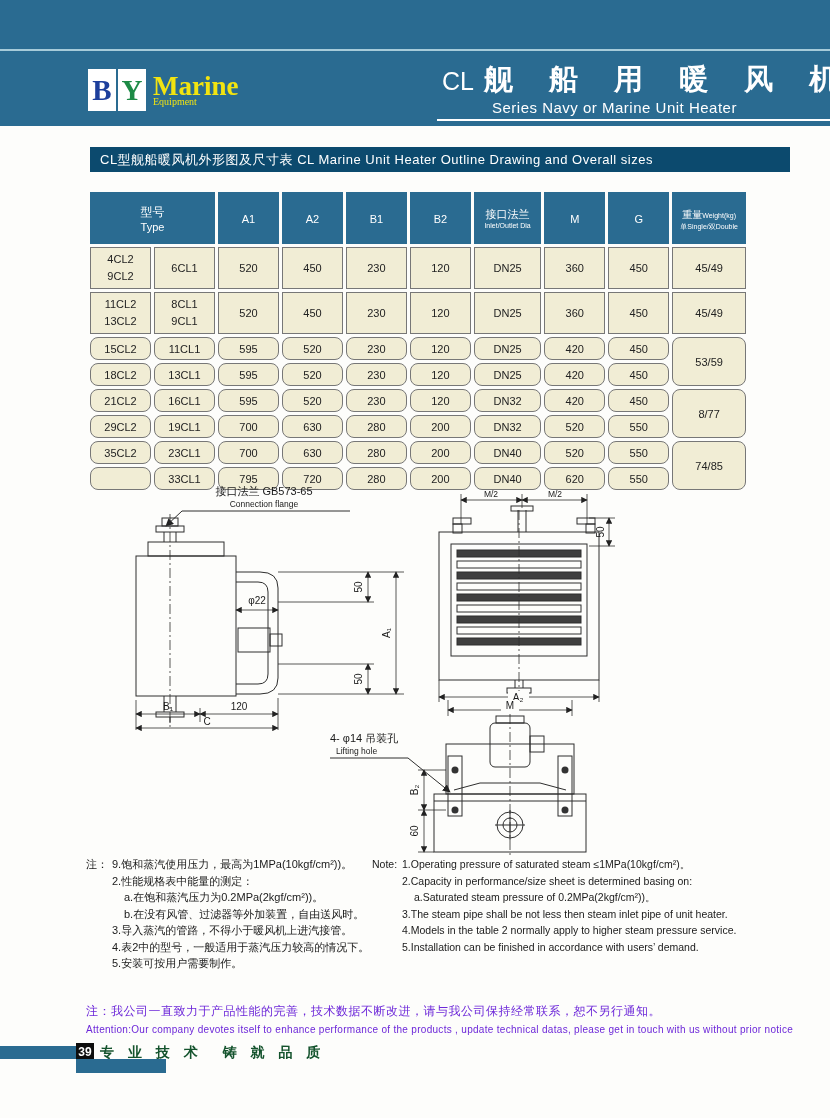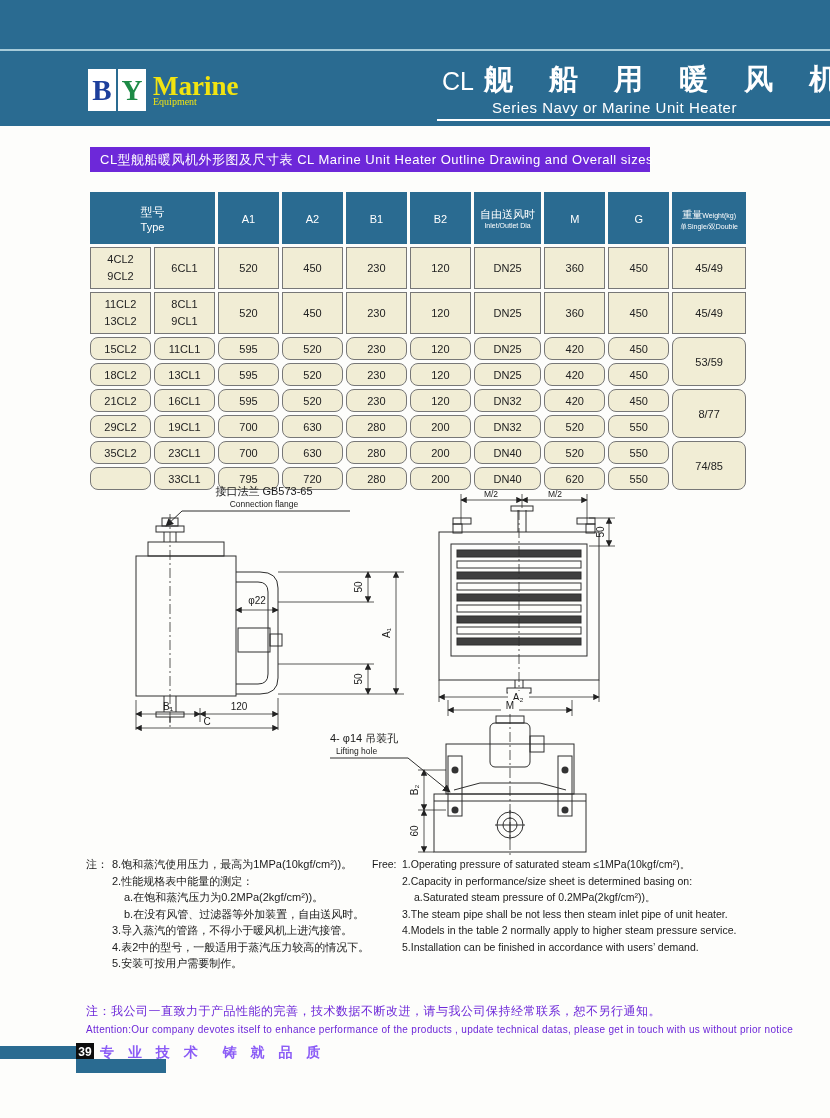--- a/index.html
+++ b/index.html
@@ -15,21 +15,21 @@
   .logo-marine{color:#f2e410;font-family:"Liberation Serif",serif;font-weight:bold;font-size:27px;line-height:25px;}
   .logo-equipment{color:#f2e410;font-size:10px;margin-top:-3px;font-family:"Liberation Serif",serif;}
   .title-block{position:absolute;left:442px;top:62px;width:385px;color:#fff;}
   .title-row{display:flex;align-items:flex-end;}
   .model{font-size:25px;line-height:30px;}
   .title-cn{font-size:29px;font-weight:bold;letter-spacing:14px;margin-left:10px;white-space:nowrap;line-height:34px;}
   .title-en{font-size:15px;margin-left:50px;margin-top:3px;letter-spacing:0.5px;white-space:nowrap;}
   .title-underline{position:absolute;left:437px;top:119px;width:393px;height:2px;background:#fff;}
 
   
-  .table-caption{position:absolute;left:90px;top:147px;width:560px;height:25px;background:#6d28d9;color:#fff;font-size:13px;line-height:25px;padding-left:10px;box-sizing:border-box;letter-spacing:0.5px;white-space:nowrap;}
+  .table-caption{position:absolute;left:90px;top:147px;width:700px;height:25px;background:#0c4a6e;color:#fff;font-size:13px;line-height:25px;padding-left:10px;box-sizing:border-box;letter-spacing:0.5px;white-space:nowrap;}
 
   
   .size-table-wrap{position:absolute;left:87px;top:189px;width:662px;}
   table{width:100%;border-collapse:separate;border-spacing:3px;table-layout:fixed;}
   th{background:#2a6b91;color:#fff;font-weight:normal;padding:1px 0;vertical-align:middle;text-align:center;}
   thead tr{height:52px;}
   .h-cn{font-size:12px;}
   .h-en{font-size:11px;}
   .h-cn2{font-size:11px;}
   .h-en2{font-size:7px;}
@@ -64,21 +64,21 @@
   .notes-en .nl.sub{padding-left:42px;}
 
   
   .attention{position:absolute;left:86px;top:1003px;color:#6d28d9;}
   .att-cn{font-size:12px;letter-spacing:0.5px;white-space:nowrap;}
   .att-en{font-size:10px;margin-top:4px;white-space:nowrap;letter-spacing:0.3px;}
 
   
   .footer-bar1{position:absolute;left:0;top:1046px;width:76px;height:13px;background:#2a6b91;}
   .page-num{position:absolute;left:76px;top:1043px;width:18px;height:18px;background:#0d0d0d;color:#fff;font-size:12px;font-weight:bold;text-align:center;line-height:18px;}
-  .slogan{position:absolute;left:100px;top:1044px;font-size:14px;font-weight:bold;color:#8b5cf6;letter-spacing:5px;white-space:nowrap;}
+  .slogan{position:absolute;left:100px;top:1044px;font-size:14px;font-weight:bold;color:#14532d;letter-spacing:5px;white-space:nowrap;}
   .slogan .s2{margin-left:20px;}
   .footer-bar2{position:absolute;left:76px;top:1059px;width:90px;height:14px;background:#2a6b91;}
 </style>
 </head>
 <body>
 
 <div class="page">
 
   <div class="header-band">
     <div class="header-line"></div>
@@ -120,21 +120,21 @@
         <tr>
           <th colspan="2">
             <div class="h-cn">型号</div>
             <div class="h-en">Type</div>
           </th>
           <th><span class="h-en">A1</span></th>
           <th><span class="h-en">A2</span></th>
           <th><span class="h-en">B1</span></th>
           <th><span class="h-en">B2</span></th>
           <th>
-            <div class="h-cn2">自由送风时</div>
+            <div class="h-cn2">接口法兰</div>
             <div class="h-en2">Inlet/Outlet Dia</div>
           </th>
           <th><span class="h-en">M</span></th>
           <th><span class="h-en">G</span></th>
           <th>
             <div><span class="wcn">重量</span><span class="wen">Weight(kg)</span></div>
             <div class="h-en2">单Single/双Double</div>
           </th>
         </tr>
       </thead>
@@ -375,31 +375,31 @@
     <line class="dim" x1="116" y1="72" x2="88" y2="72"></line>
     <line class="dim" x1="116" y1="112" x2="88" y2="112"></line>
     <line class="dim" x1="94" y1="72" x2="94" y2="112" marker-start="url(#arT)" marker-end="url(#arT)"></line>
     <text class="t10" x="88" y="92" text-anchor="middle" transform="rotate(-90,88,92)">B₂</text>
     <line class="dim" x1="104" y1="154" x2="88" y2="154"></line>
     <line class="dim" x1="94" y1="112" x2="94" y2="154" marker-start="url(#arT)" marker-end="url(#arT)"></line>
     <text class="t10" x="88" y="133" text-anchor="middle" transform="rotate(-90,88,133)">60</text>
   </svg>
 
   <div class="notes-cn">
-    <div class="nl first"><span class="nprefix">注：</span><span>8.饱和蒸汽使用压力，最高为1MPa(10kgf/cm²))。</span></div>
+    <div class="nl first"><span class="nprefix">注：</span><span>9.饱和蒸汽使用压力，最高为1MPa(10kgf/cm²))。</span></div>
     <div class="nl">2.性能规格表中能量的测定：</div>
     <div class="nl sub">a.在饱和蒸汽压力为0.2MPa(2kgf/cm²))。</div>
     <div class="nl sub">b.在没有风管、过滤器等外加装置，自由送风时。</div>
     <div class="nl">3.导入蒸汽的管路，不得小于暖风机上进汽接管。</div>
     <div class="nl">4.表2中的型号，一般适用于蒸汽压力较高的情况下。</div>
     <div class="nl">5.安装可按用户需要制作。</div>
   </div>
 
   <div class="notes-en">
-    <div class="nl first"><span class="nprefix">Free:</span><span>1.Operating pressure of saturated steam ≤1MPa(10kgf/cm²)。</span></div>
+    <div class="nl first"><span class="nprefix">Note:</span><span>1.Operating pressure of saturated steam ≤1MPa(10kgf/cm²)。</span></div>
     <div class="nl">2.Capacity in performance/size sheet is determined basing on:</div>
     <div class="nl sub">a.Saturated steam pressure of 0.2MPa(2kgf/cm²))。</div>
     <div class="nl">3.The steam pipe shall be not less then steam inlet pipe of unit heater.</div>
     <div class="nl">4.Models in the table 2 normally apply to higher steam pressure service.</div>
     <div class="nl">5.Installation can be finished in accordance with users’ demand.</div>
   </div>
 
   <div class="attention">
     <div class="att-cn">注：我公司一直致力于产品性能的完善，技术数据不断改进，请与我公司保持经常联系，恕不另行通知。</div>
     <div class="att-en">Attention:Our company devotes itself to enhance performance of the products , update technical datas, please get in touch with us without prior notice</div>

